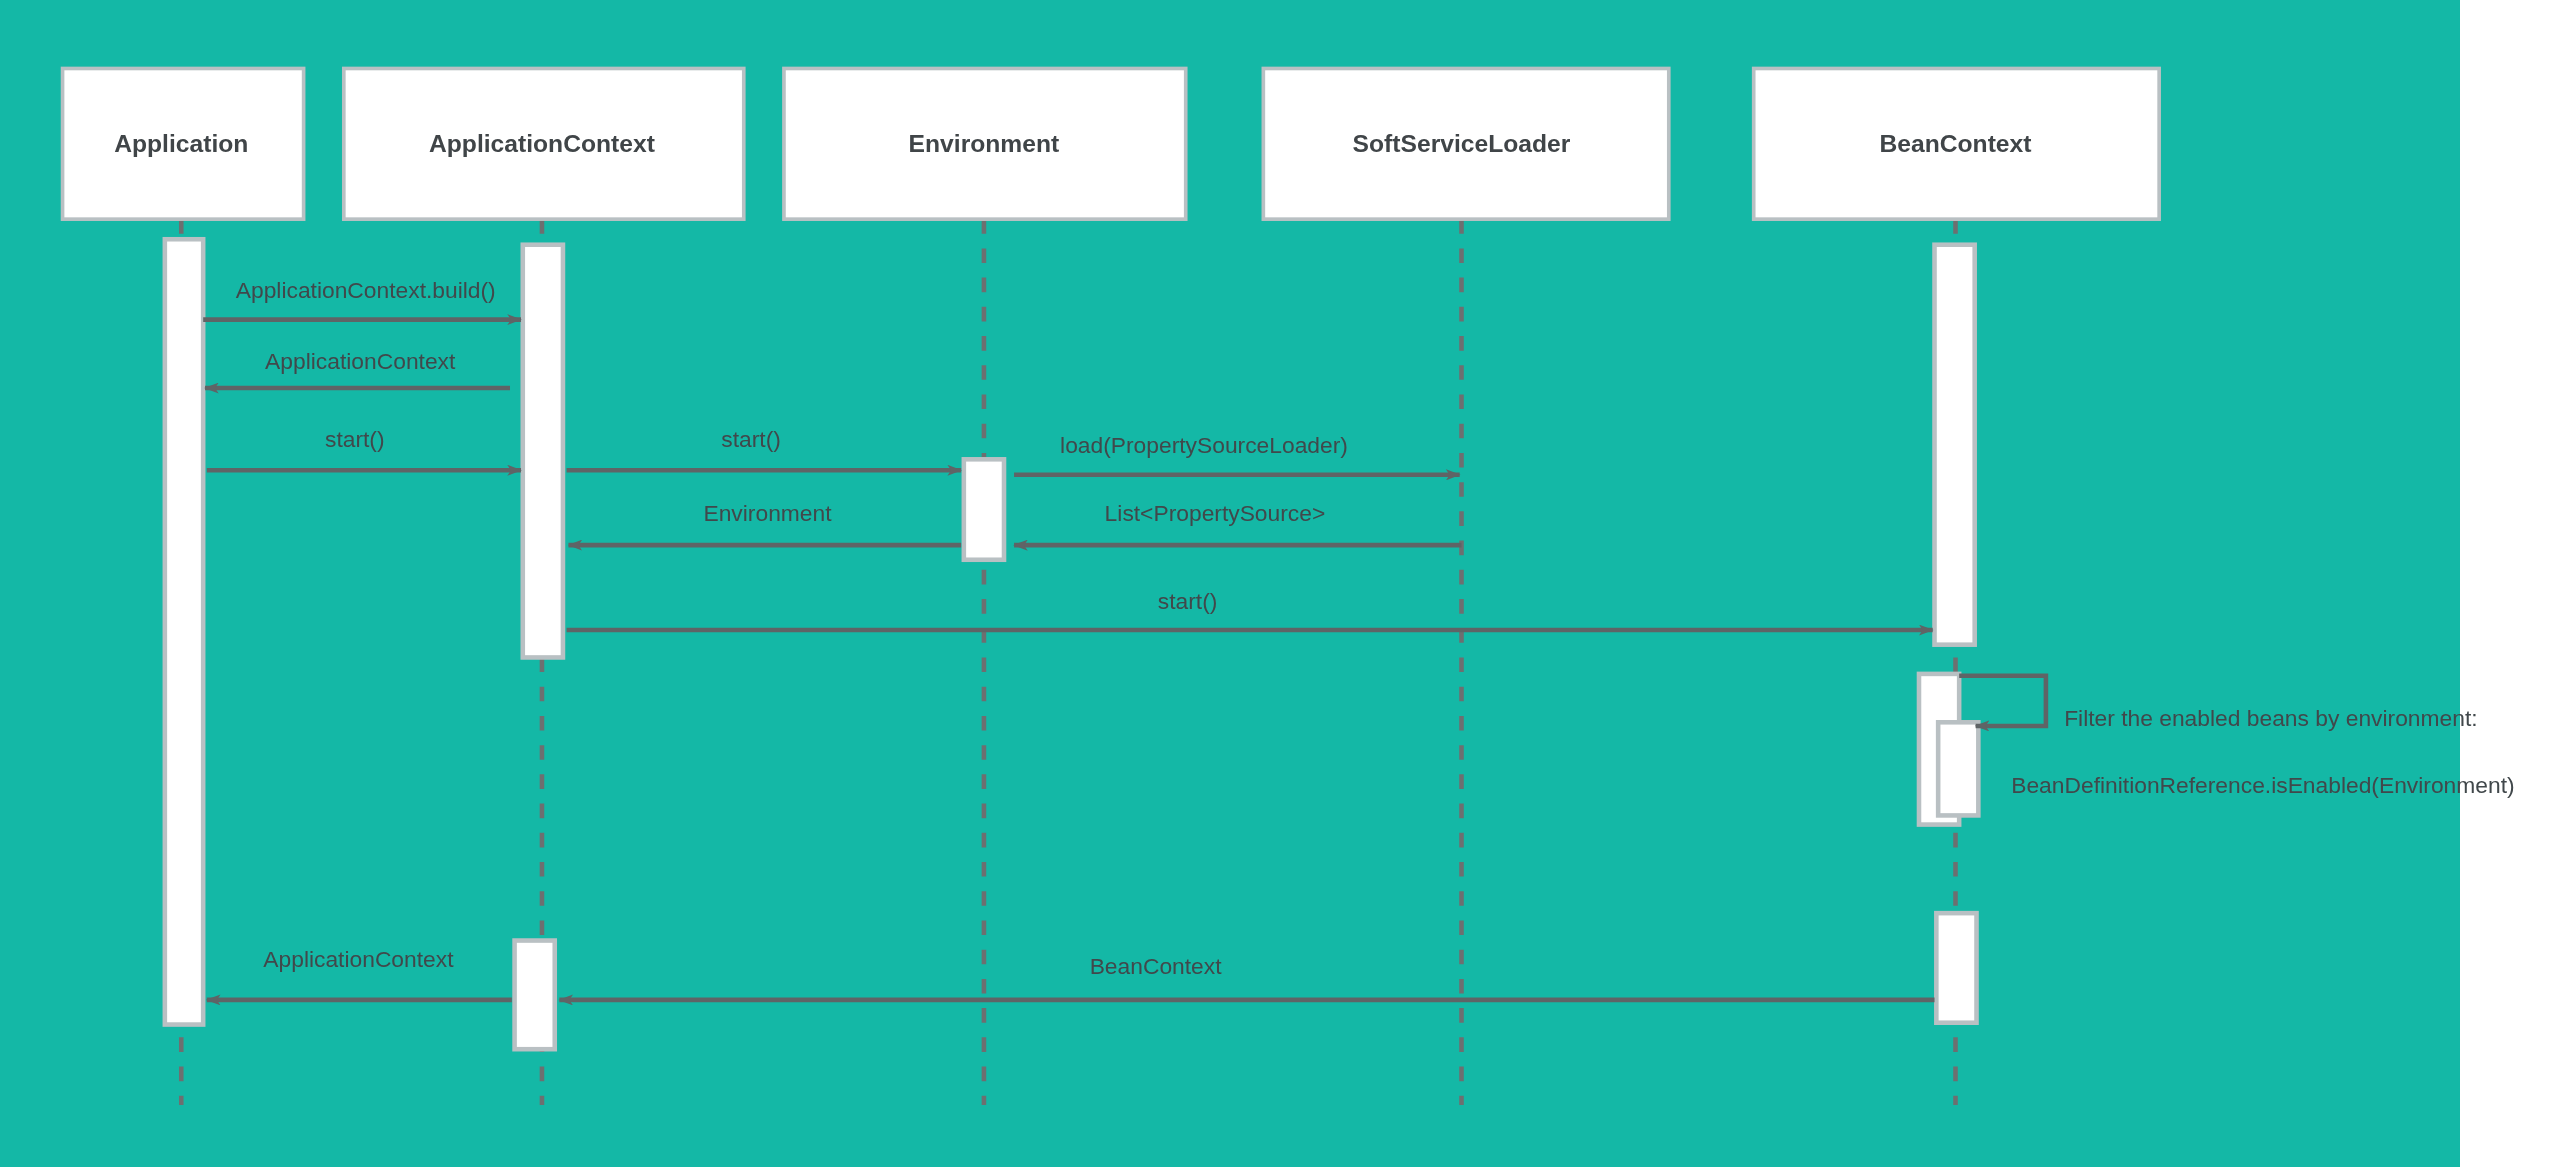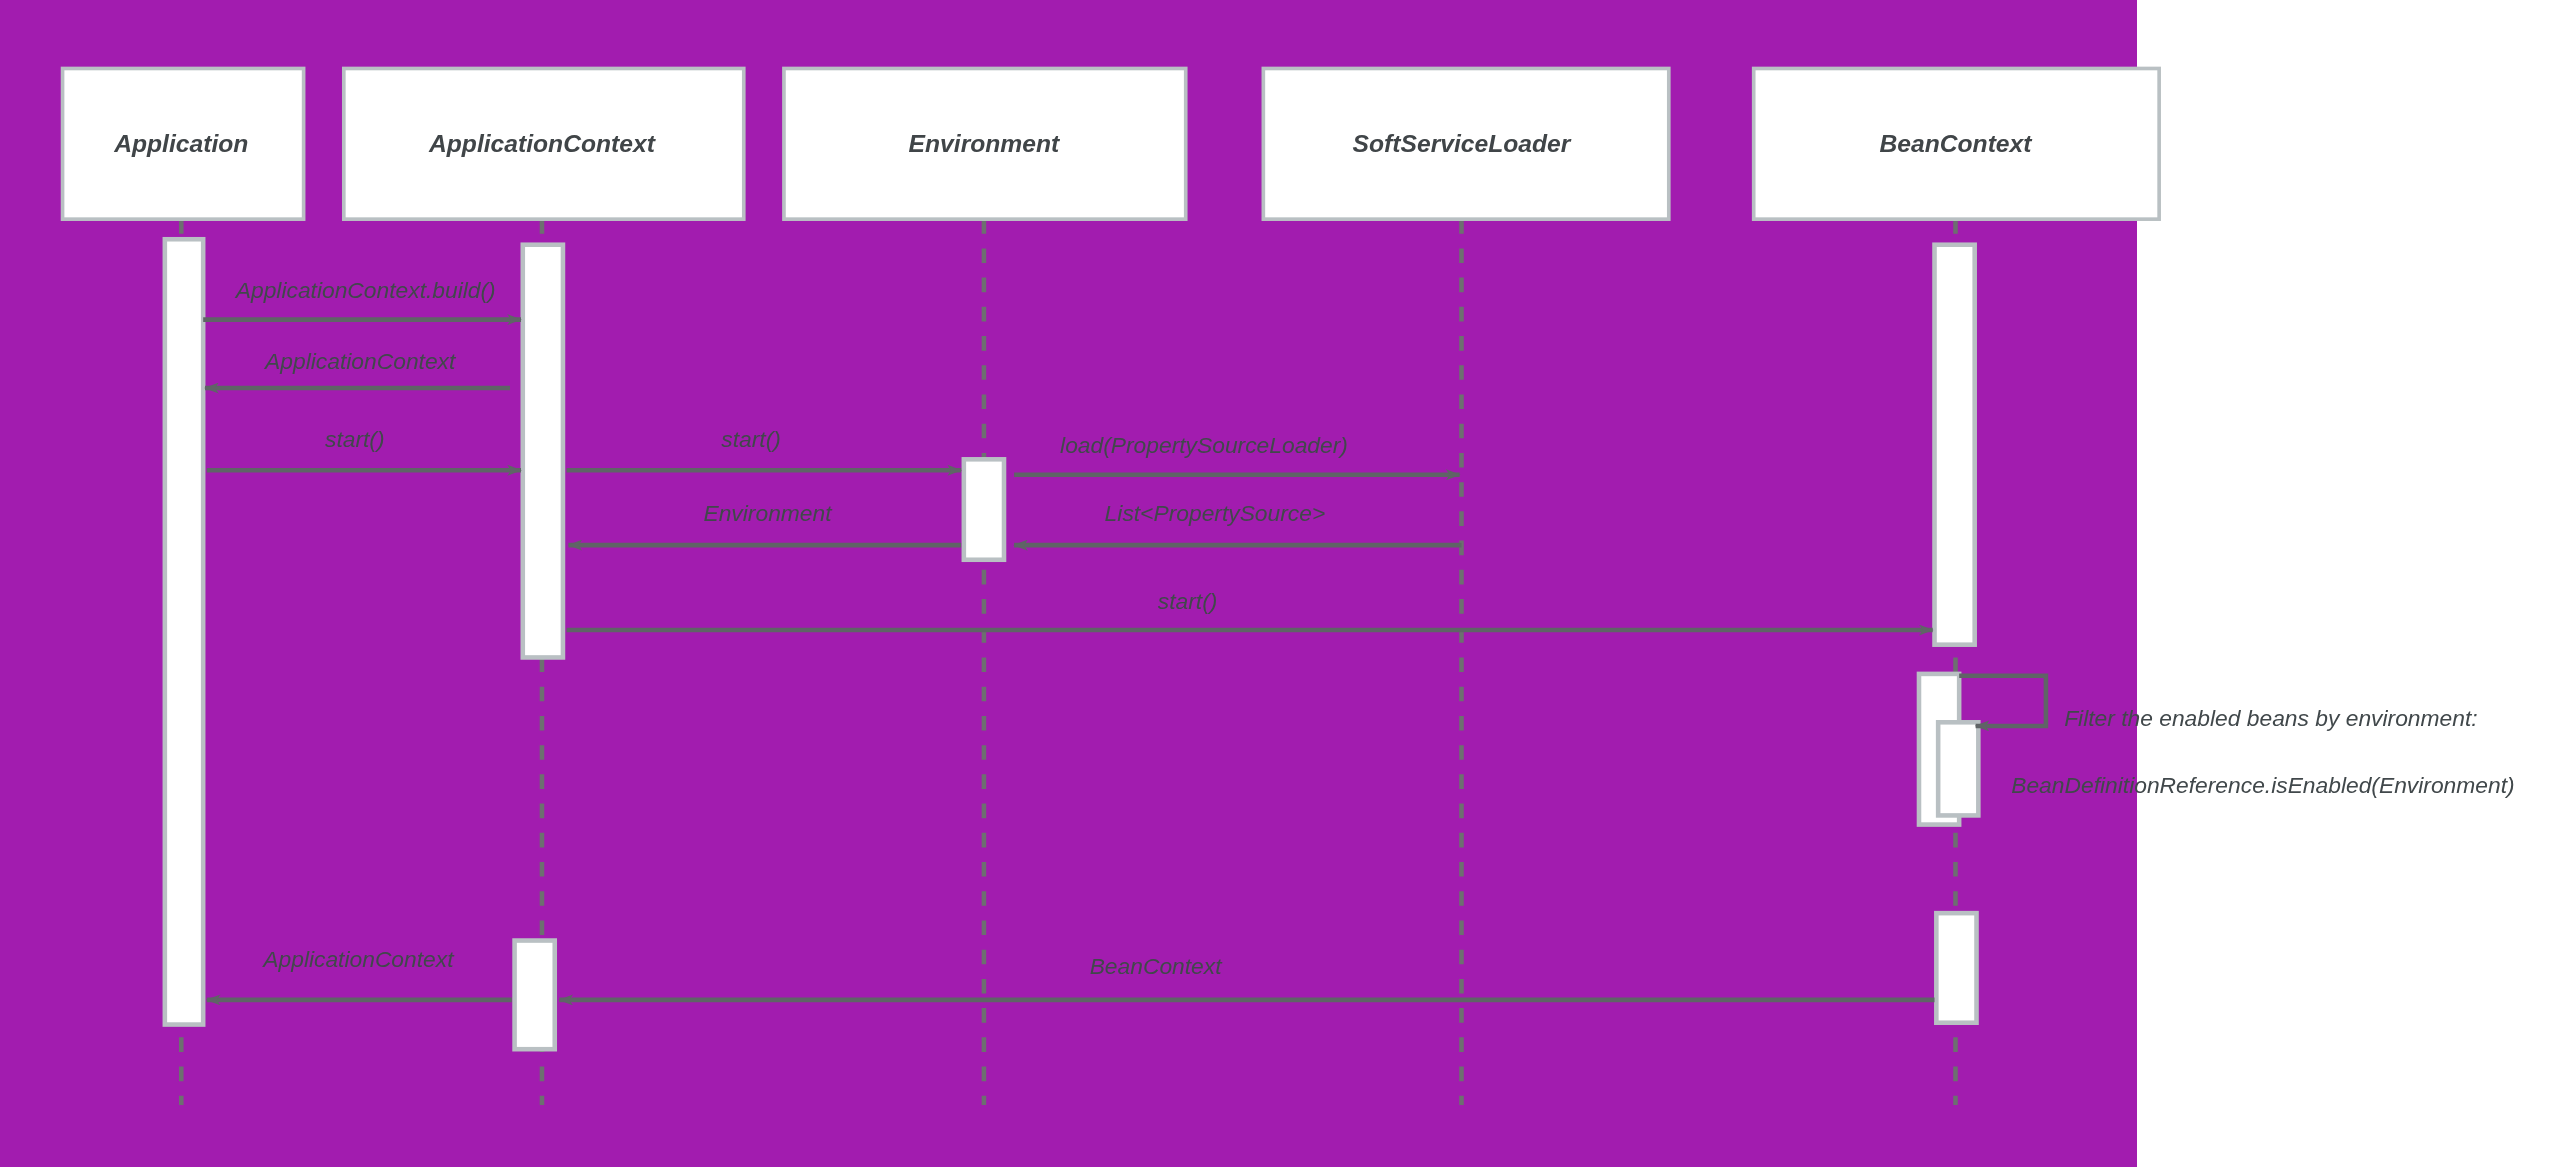--- a/index.html
+++ b/index.html
@@ -8,24 +8,23 @@
     background: #ffffff;
   }
   body {
     font-family: "Liberation Sans", sans-serif;
     width: 2576px;
     height: 1167px;
     overflow: hidden;
   }
   #diagram-root {
     position: relative;
-    width: 2137px;
+    width: 2460px;
     height: 1167px;
-    background: #a21caf;
-    font-style: italic;
+    background: #14b8a6;
   }
   svg#seq-svg {
     position: absolute;
     left: 0;
     top: 0;
     width: 2576px;
     height: 1167px;
     display: block;
   }
   .participant-label {

